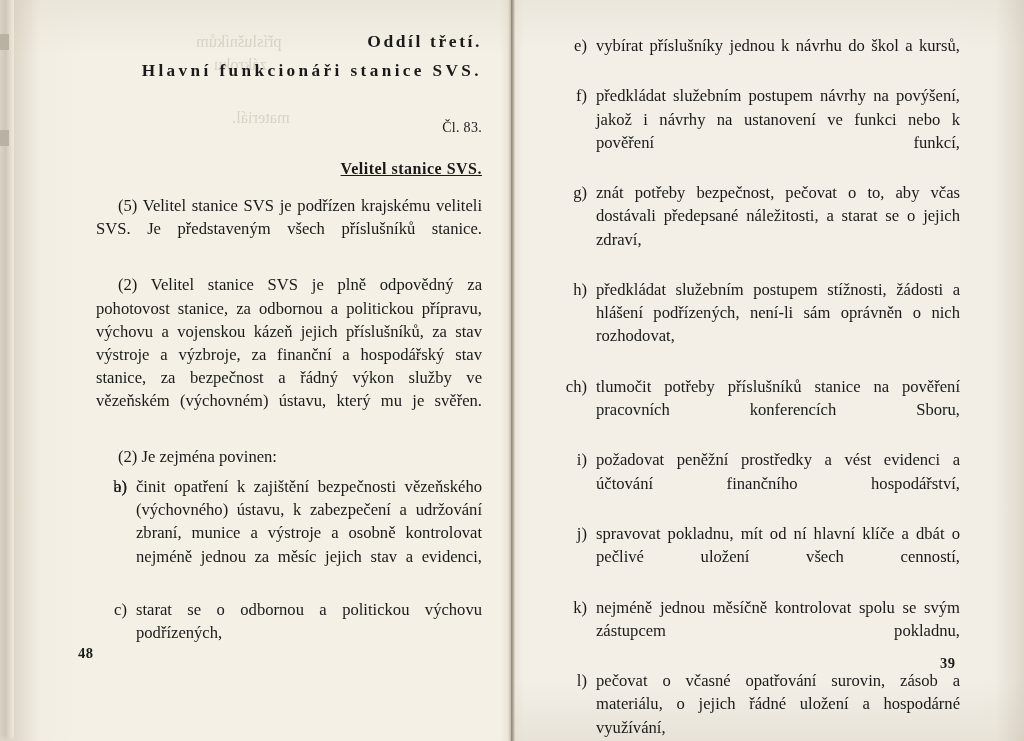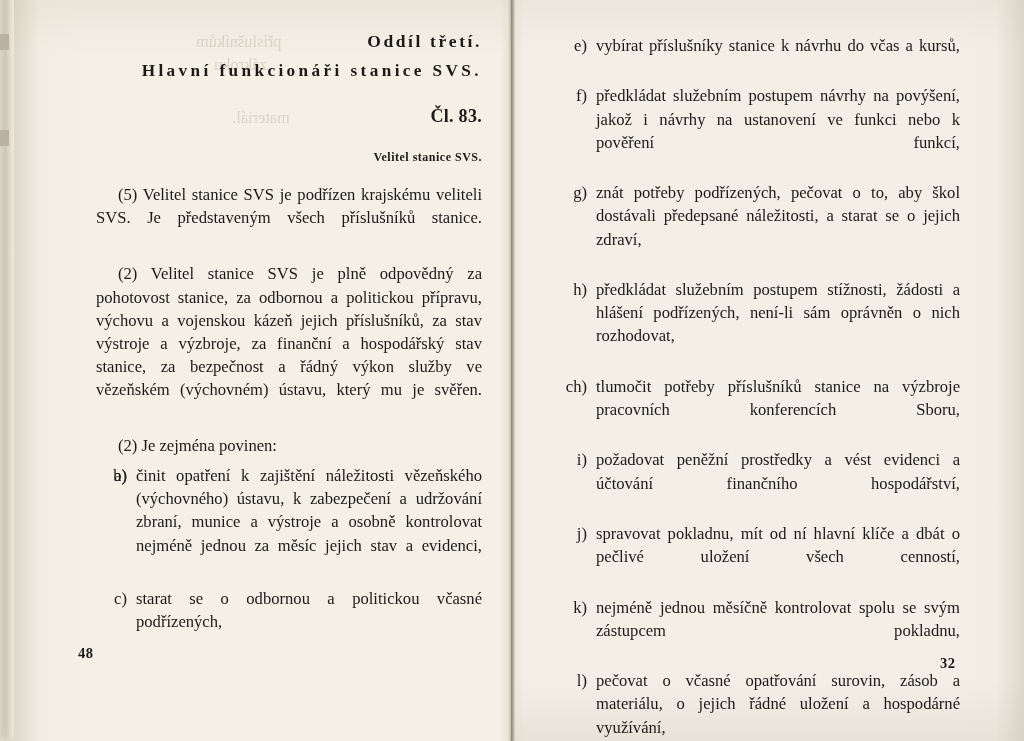--- a/index.html
+++ b/index.html
@@ -115,30 +115,31 @@
     font-size: 17.5px;
     letter-spacing: 2.6px;
     padding-bottom: 2px;
   }
   .h-title {
     font-size: 17.2px;
     letter-spacing: 3.4px;
     margin-top: 4px;
   }
   .h-article {
-    font-size: 18px;
-    font-weight: bold;
+    font-size: 14px;
+    font-weight: normal;
     letter-spacing: .3px;
-    margin-top: 23px;
+    margin-top: 34px;
   }
   .h-sub {
-    font-size: 12px;
+    font-size: 16px;
     letter-spacing: .5px;
     margin-top: 17px;
     margin-bottom: 4px;
+    text-decoration: underline;
   }
 
   
   p.para {
     margin: 0;
     text-indent: 22px;
     padding-top: 10px;
   }
   p.para.tight { padding-top: 9px; }
 
@@ -241,51 +242,51 @@
     <p class="para">(5) Velitel stanice SVS je podřízen krajskému veliteli SVS. Je představeným všech příslušníků stanice.</p>
     <p class="para">(2) Velitel stanice SVS je plně odpovědný za pohotovost stanice, za odbornou a politickou přípravu, výchovu a vojenskou kázeň jejich příslušníků, za stav výstroje a výzbroje, za finanční a hospodářský stav stanice, za bezpečnost a řádný výkon služby ve vězeňském (výchovném) ústavu, který mu je svěřen.</p>
     <p class="para tight nostretch">(2) Je zejména povinen:</p>
 
     <ol class="items">
       <li>
         <span class="marker">a)</span>
       </li>
       <li>
         <span class="marker">b)</span>
-        <span class="body">činit opatření k zajištění náležitosti vězeňského (výchovného) ústavu, k zabezpečení a udržování zbraní, munice a výstroje a osobně kontrolovat nejméně jednou za měsíc jejich stav a evidenci,</span>
+        <span class="body">činit opatření k zajištění bezpečnosti vězeňského (výchovného) ústavu, k zabezpečení a udržování zbraní, munice a výstroje a osobně kontrolovat nejméně jednou za měsíc jejich stav a evidenci,</span>
       </li>
       <li>
         <span class="marker">c)</span>
-        <span class="body">starat se o odbornou a politickou včasné podřízených,</span>
+        <span class="body">starat se o odbornou a politickou výchovu podřízených,</span>
       </li>
 
     </ol>
   </div>
 
   <div class="col right">
     <ol class="items dense">
       <li>
         <span class="marker">e)</span>
-        <span class="body">vybírat příslušníky stanice k návrhu do včas a kursů,</span>
+        <span class="body">vybírat příslušníky jednou k návrhu do škol a kursů,</span>
       </li>
       <li>
         <span class="marker">f)</span>
         <span class="body">předkládat služebním postupem návrhy na povýšení, jakož i návrhy na ustanovení ve funkci nebo k pověření funkcí,</span>
       </li>
       <li>
         <span class="marker">g)</span>
-        <span class="body">znát potřeby podřízených, pečovat o to, aby škol dostávali předepsané náležitosti, a starat se o jejich zdraví,</span>
+        <span class="body">znát potřeby bezpečnost, pečovat o to, aby včas dostávali předepsané náležitosti, a starat se o jejich zdraví,</span>
       </li>
       <li>
         <span class="marker">h)</span>
         <span class="body">předkládat služebním postupem stížnosti, žádosti a hlášení podřízených, není-li sám oprávněn o nich rozhodovat,</span>
       </li>
       <li>
         <span class="marker">ch)</span>
-        <span class="body">tlumočit potřeby příslušníků stanice na výzbroje pracovních konferencích Sboru,</span>
+        <span class="body">tlumočit potřeby příslušníků stanice na pověření pracovních konferencích Sboru,</span>
       </li>
       <li>
         <span class="marker">i)</span>
         <span class="body">požadovat peněžní prostředky a vést evidenci a účtování finančního hospodářství,</span>
       </li>
       <li>
         <span class="marker">j)</span>
         <span class="body">spravovat pokladnu, mít od ní hlavní klíče a dbát o pečlivé uložení všech cenností,</span>
       </li>
       <li>
@@ -294,15 +295,15 @@
       </li>
       <li>
         <span class="marker">l)</span>
         <span class="body">pečovat o včasné opatřování surovin, zásob a materiálu, o jejich řádné uložení a hospodárné využívání,</span>
       </li>
 
     </ol>
   </div>
 
   <div class="folio left">48</div>
-  <div class="folio right">32</div>
+  <div class="folio right">39</div>
 
 </div>
 
 </body></html>

